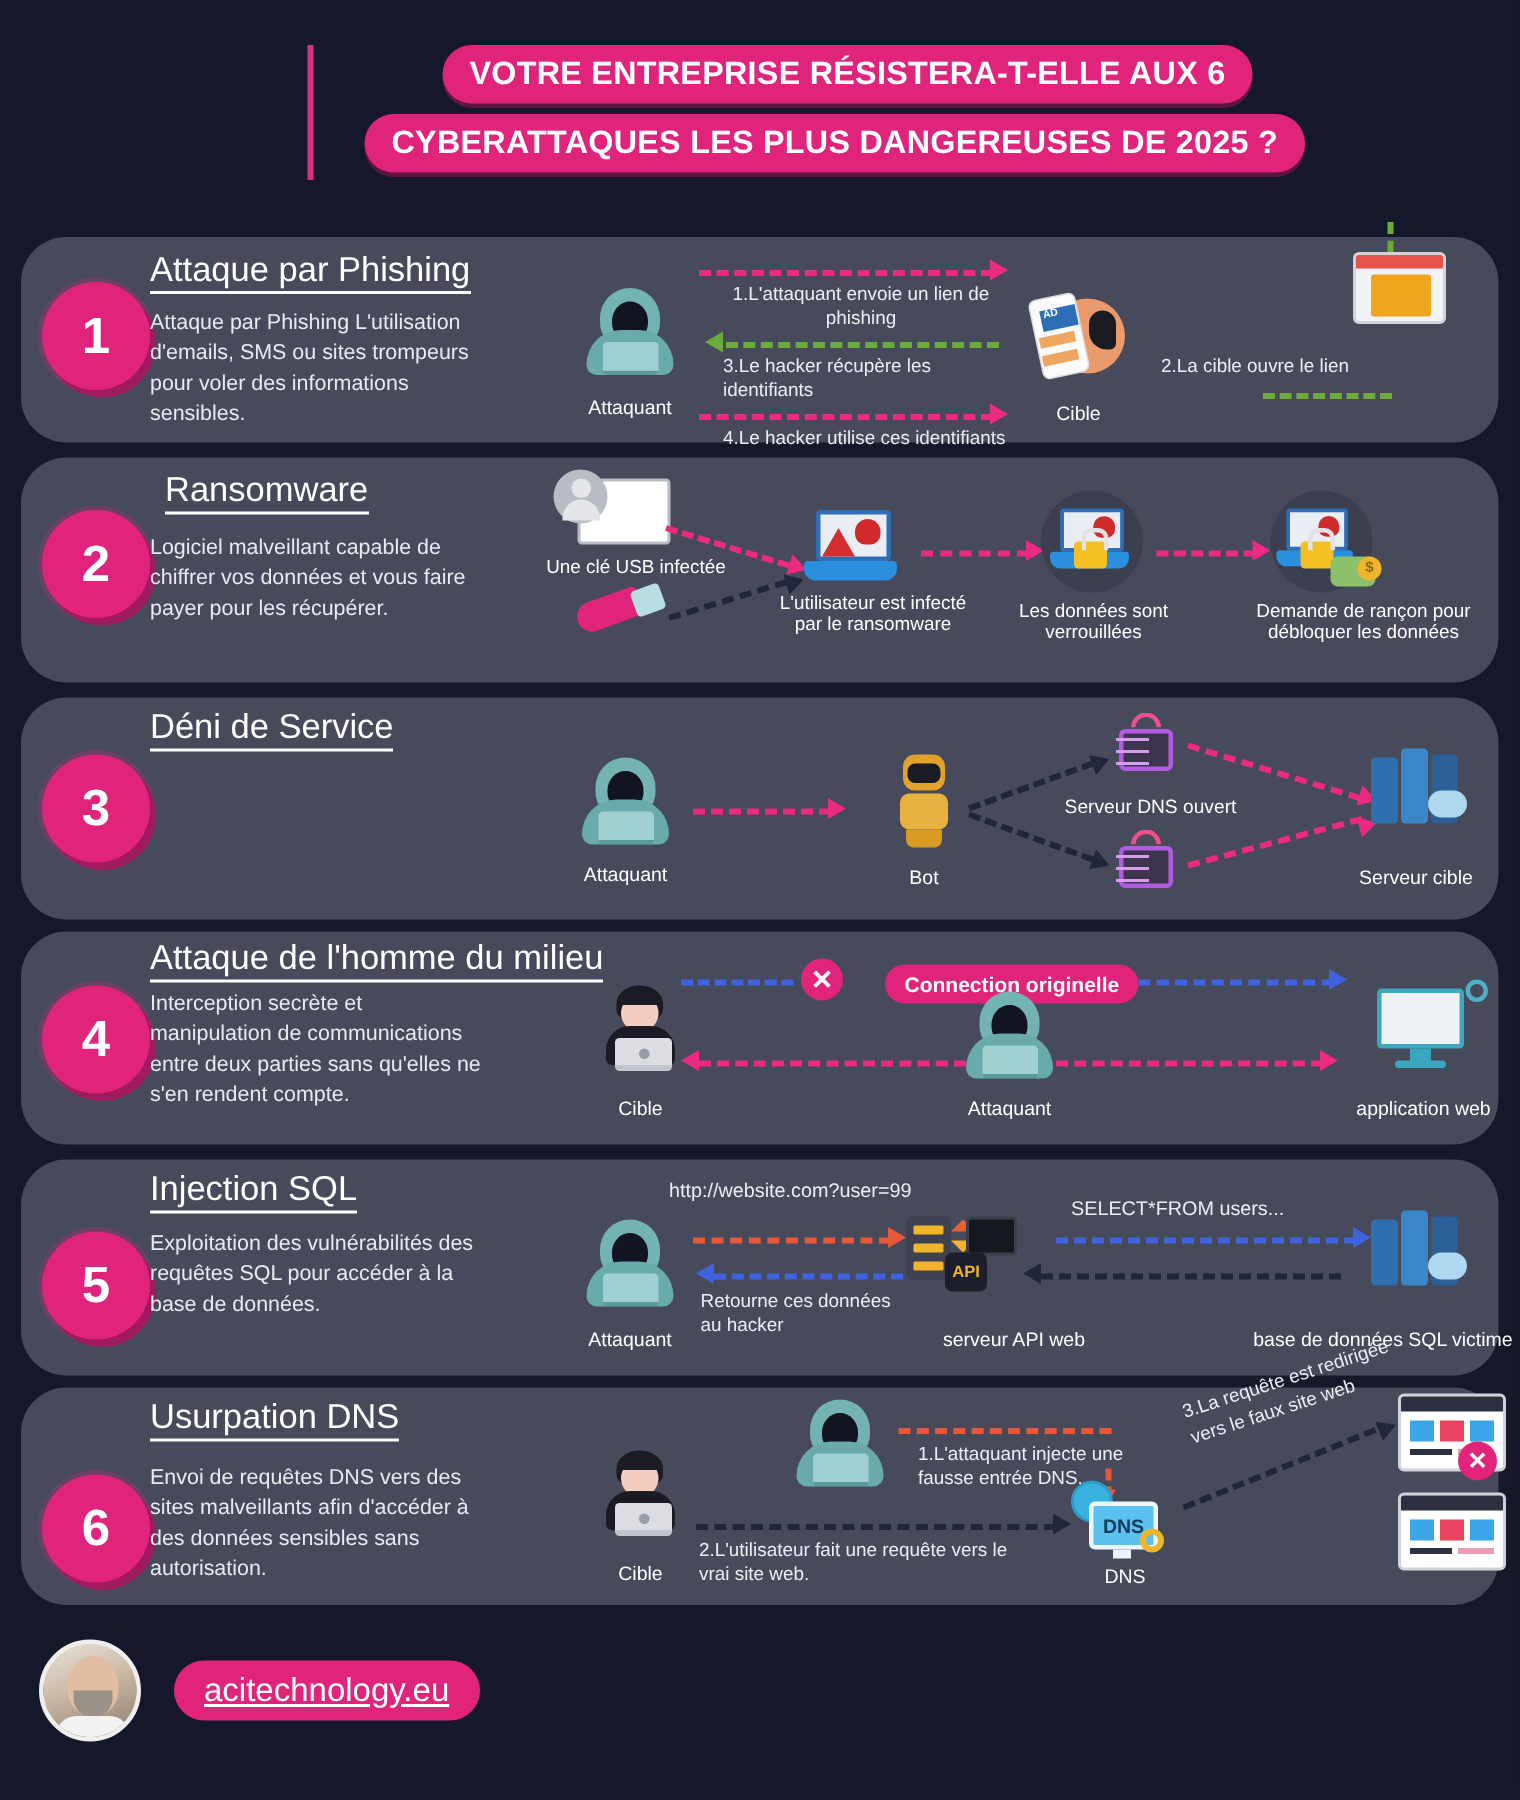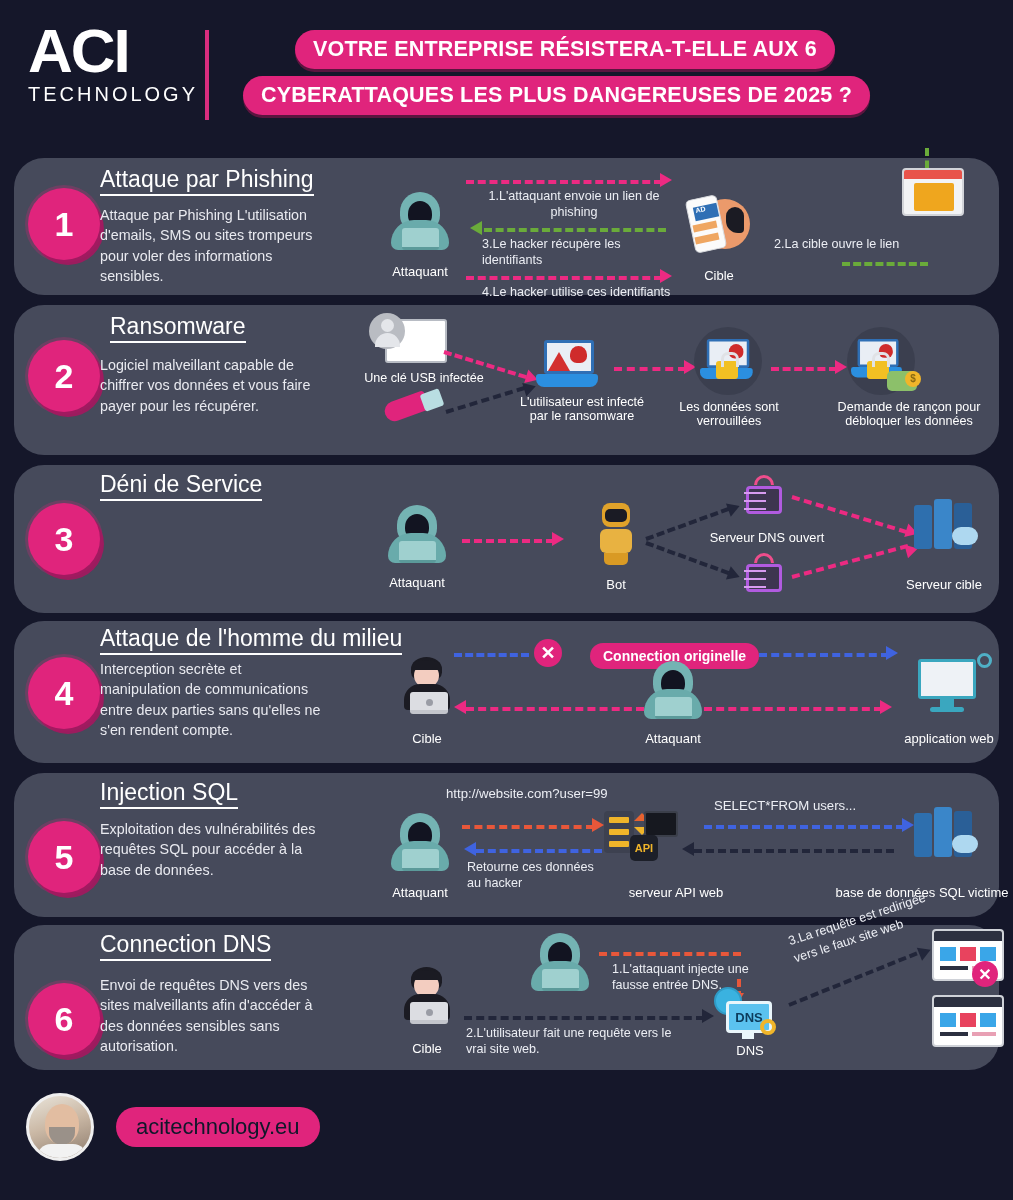--- a/index.html
+++ b/index.html
@@ -248,43 +248,39 @@
       background:linear-gradient(160deg,#e9e4da 0%,#cbb9a6 45%,#8d7b6c 100%);
       border:3px solid #efefef;overflow:hidden; }
   .avatar .fhead { position:absolute;left:16px;top:8px;width:34px;height:40px;
       border-radius:50% 50% 45% 45%;background:#e2bda1; }
   .avatar .fbeard{ position:absolute;left:20px;top:31px;width:26px;height:18px;
       border-radius:0 0 14px 14px;background:#9a9189; }
   .avatar .fshirt{ position:absolute;left:8px;top:48px;width:50px;height:22px;
       border-radius:14px 14px 0 0;background:#f2f2f2; }
   .site-pill { position:absolute;left:116px;top:32px;background:#e0247c;border-radius:20px;
       padding:7px 20px;font-size:22px; }
-  .site-pill span { color:#0f172a;}
+  .site-pill span { color:#ffffff;text-decoration:underline; }
 
   .badges-box { position:absolute;left:598px;top:14px;width:160px;height:84px;
       background:#2a2d3e;border-radius:12px; }
   .ffcyber { position:absolute;left:12px;top:6px;width:72px;height:72px;border-radius:50%;
       border:2px solid #8d8f99;background:#1b1d2b; }
   .ffcyber .inner{ position:absolute;left:11px;top:11px;width:48px;height:48px;border-radius:50%;
       background:#2a2d3e;border:2px solid #c0224f; }
   .ffcyber .tag  { position:absolute;left:10px;top:31px;width:50px;text-align:center;
       font-size:7.5px;font-weight:bold;color:#fff;letter-spacing:0.4px; }
   .ffcyber .ring1{ position:absolute;left:20px;top:16px;width:30px;height:16px;
       border:2px solid #e0e2e6;border-bottom:none;border-radius:16px 16px 0 0; }
   .ffcyber .ring2{ position:absolute;left:25px;top:21px;width:20px;height:11px;
       border:2px solid #e0e2e6;border-bottom:none;border-radius:11px 11px 0 0; }
 </style>
 </head>
 <body>
 
 <div class="header">
-  <div class="logo-wrap">
-    <div class="logo-aci">ACI</div>
-    <div class="logo-tech">TECHNOLOGY</div>
-  </div>
   <div class="logo-divider"></div>
   <div class="title-block">
     <div class="title-line l1">VOTRE ENTREPRISE RÉSISTERA-T-ELLE AUX 6</div>
     <div class="title-line l2">CYBERATTAQUES LES PLUS DANGEREUSES DE 2025 ?</div>
   </div>
 </div>
 
 <div class="card" id="card1">
   <div class="badge" style="top:30px">1</div>
   <div class="sec-title" style="left:86px; top:8px"> Attaque par Phishing </div>
@@ -546,21 +542,21 @@
         <div class="b2"></div>
         <div class="b3"></div>
         <div class="cloud"></div>
     </div>
     <div class="cap" style="left:818px; top:112px; width:180px">base de données SQL victime</div>
   </div>
 </div>
 
 <div class="card" id="card6">
   <div class="badge" style="top:58px">6</div>
-  <div class="sec-title" style="left:86px; top:6px"> Connection DNS</div>
+  <div class="sec-title" style="left:86px; top:6px"> Usurpation DNS</div>
   <div class="sec-desc" style="left:86px; top:50px">Envoi de requêtes DNS vers des sites malveillants afin d'accéder à des données sensibles sans autorisation.</div>
 
   <div class="dg">
     <div class="hacker" style="left:515px; top:8px">
       <div class="hood"></div>
         <div class="face"></div>
         <div class="body"></div>
         <div class="lap"></div>
     </div>
 

